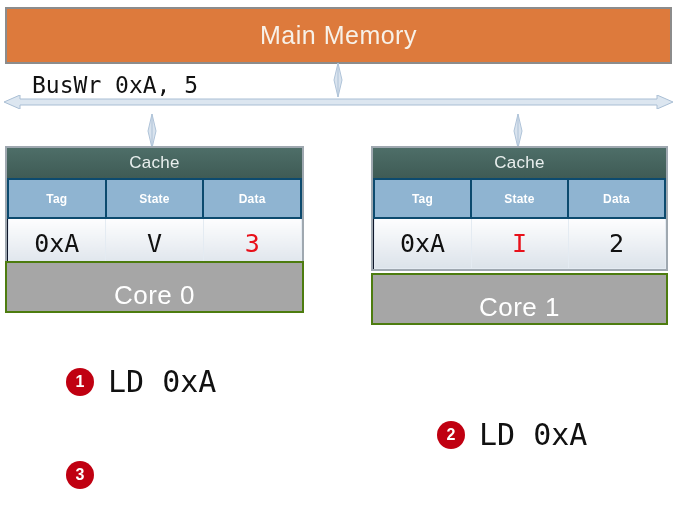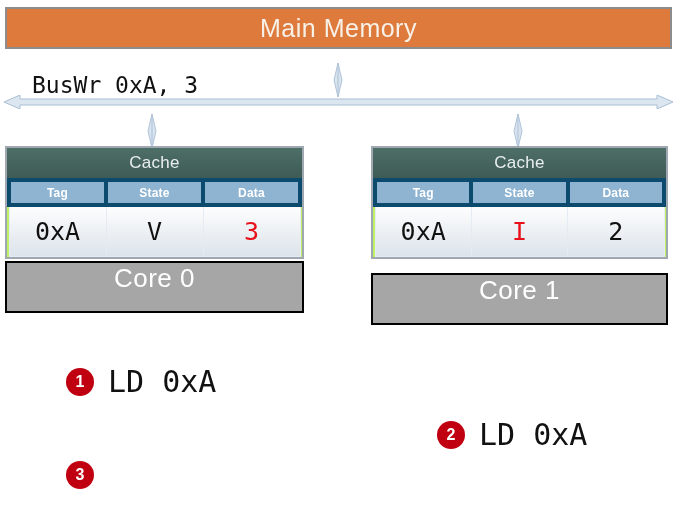--- a/index.html
+++ b/index.html
@@ -14,21 +14,21 @@
     overflow: hidden;
     font-family: "Liberation Sans", sans-serif;
   }
 
   
   #main-memory {
     position: absolute;
     left: 5px;
     top: 7px;
     width: 667px;
-    height: 42px;
+    height: 57px;
     box-sizing: border-box;
     background: #DD7A3C;
     border: 2px solid #8C8C8C;
     display: flex;
     align-items: center;
     justify-content: center;
   }
   #main-memory .mm-label {
     color: #F7F1E8;
     font-size: 25px;
@@ -58,21 +58,21 @@
   .vconn {
     position: absolute;
     width: 14px;
   }
 
   
   .cache-block {
     position: absolute;
     box-sizing: border-box;
     border: 2px solid #9FA8B0;
-    background: #bef264;
+    background: #0f172a;
   }
   .cache-title {
     height: 30px;
     background: linear-gradient(to bottom, #4E6E68 0%, #3F5B55 100%);
     color: #E9EFEE;
     font-size: 17px;
     display: flex;
     align-items: center;
     justify-content: center;
     letter-spacing: 0.3px;
@@ -81,45 +81,45 @@
     width: 100%;
     border-collapse: collapse;
     table-layout: fixed;
   }
   .cache-table th {
     background: #8FB4D1;
     color: #FFFFFF;
     font-size: 12px;
     font-weight: bold;
     height: 21px;
-    border: 4px solid #0c4a6e;
-    padding: 0;
+    border: 2px solid #0c4a6e;
+    padding: 8px;
     text-align: center;
     letter-spacing: 0.2px;
   }
   .cache-table td {
     background: linear-gradient(to bottom, #FDFDFE 0%, #DCE3EA 100%);
     height: 33px;
     border: 1px solid #E4EBF2;
     padding: 8px;
     text-align: center;
     font-family: "DejaVu Sans Mono", "Liberation Mono", monospace;
     font-size: 25px;
     color: #111111;
   }
   .cache-table td.red { color: #E8101A; }
 
   
   .core-block {
     position: absolute;
     box-sizing: border-box;
     background: #A6A6A6;
-    border: 2px solid #000000;
-    display: flex;
-    align-items: flex-start;
+    border: 2px solid #4d7c0f;
+    display: flex;
+    align-items: flex-end;
     justify-content: center;
   }
   .core-block .core-label {
     color: #FFFFFF;
     font-size: 26px;
     letter-spacing: 0.5px;
   }
 
   
   .step {
@@ -153,21 +153,21 @@
 
 <div id="main-memory">
   <span class="mm-label">Main Memory</span>
 </div>
 
 <svg class="vconn" style="left:331px; top:63px;" width="14" height="34" viewBox="0 0 14 34">
   <polygon points="7,0 11,17 7,34 3,17" fill="#D9E3EE" stroke="#AFC3D8" stroke-width="1"></polygon>
   <line x1="7" y1="0" x2="7" y2="34" stroke="#AFC3D8" stroke-width="1"></line>
 </svg>
 
-<div id="bus-label">BusWr 0xA, 3</div>
+<div id="bus-label">BusWr 0xA, 5</div>
 
 <svg id="bus" viewBox="0 0 669 14" preserveAspectRatio="none">
   <polygon points="0,7 16,0 16,4 653,4 653,0 669,7 653,14 653,10 16,10 16,14" fill="#DCE6F0" stroke="#A9BED4" stroke-width="1"></polygon>
 </svg>
 
 <svg class="vconn" style="left:145px; top:114px;" width="14" height="34" viewBox="0 0 14 34">
   <polygon points="7,0 11,17 7,34 3,17" fill="#D9E3EE" stroke="#AFC3D8" stroke-width="1"></polygon>
   <line x1="7" y1="0" x2="7" y2="34" stroke="#AFC3D8" stroke-width="1"></line>
 </svg>
 

